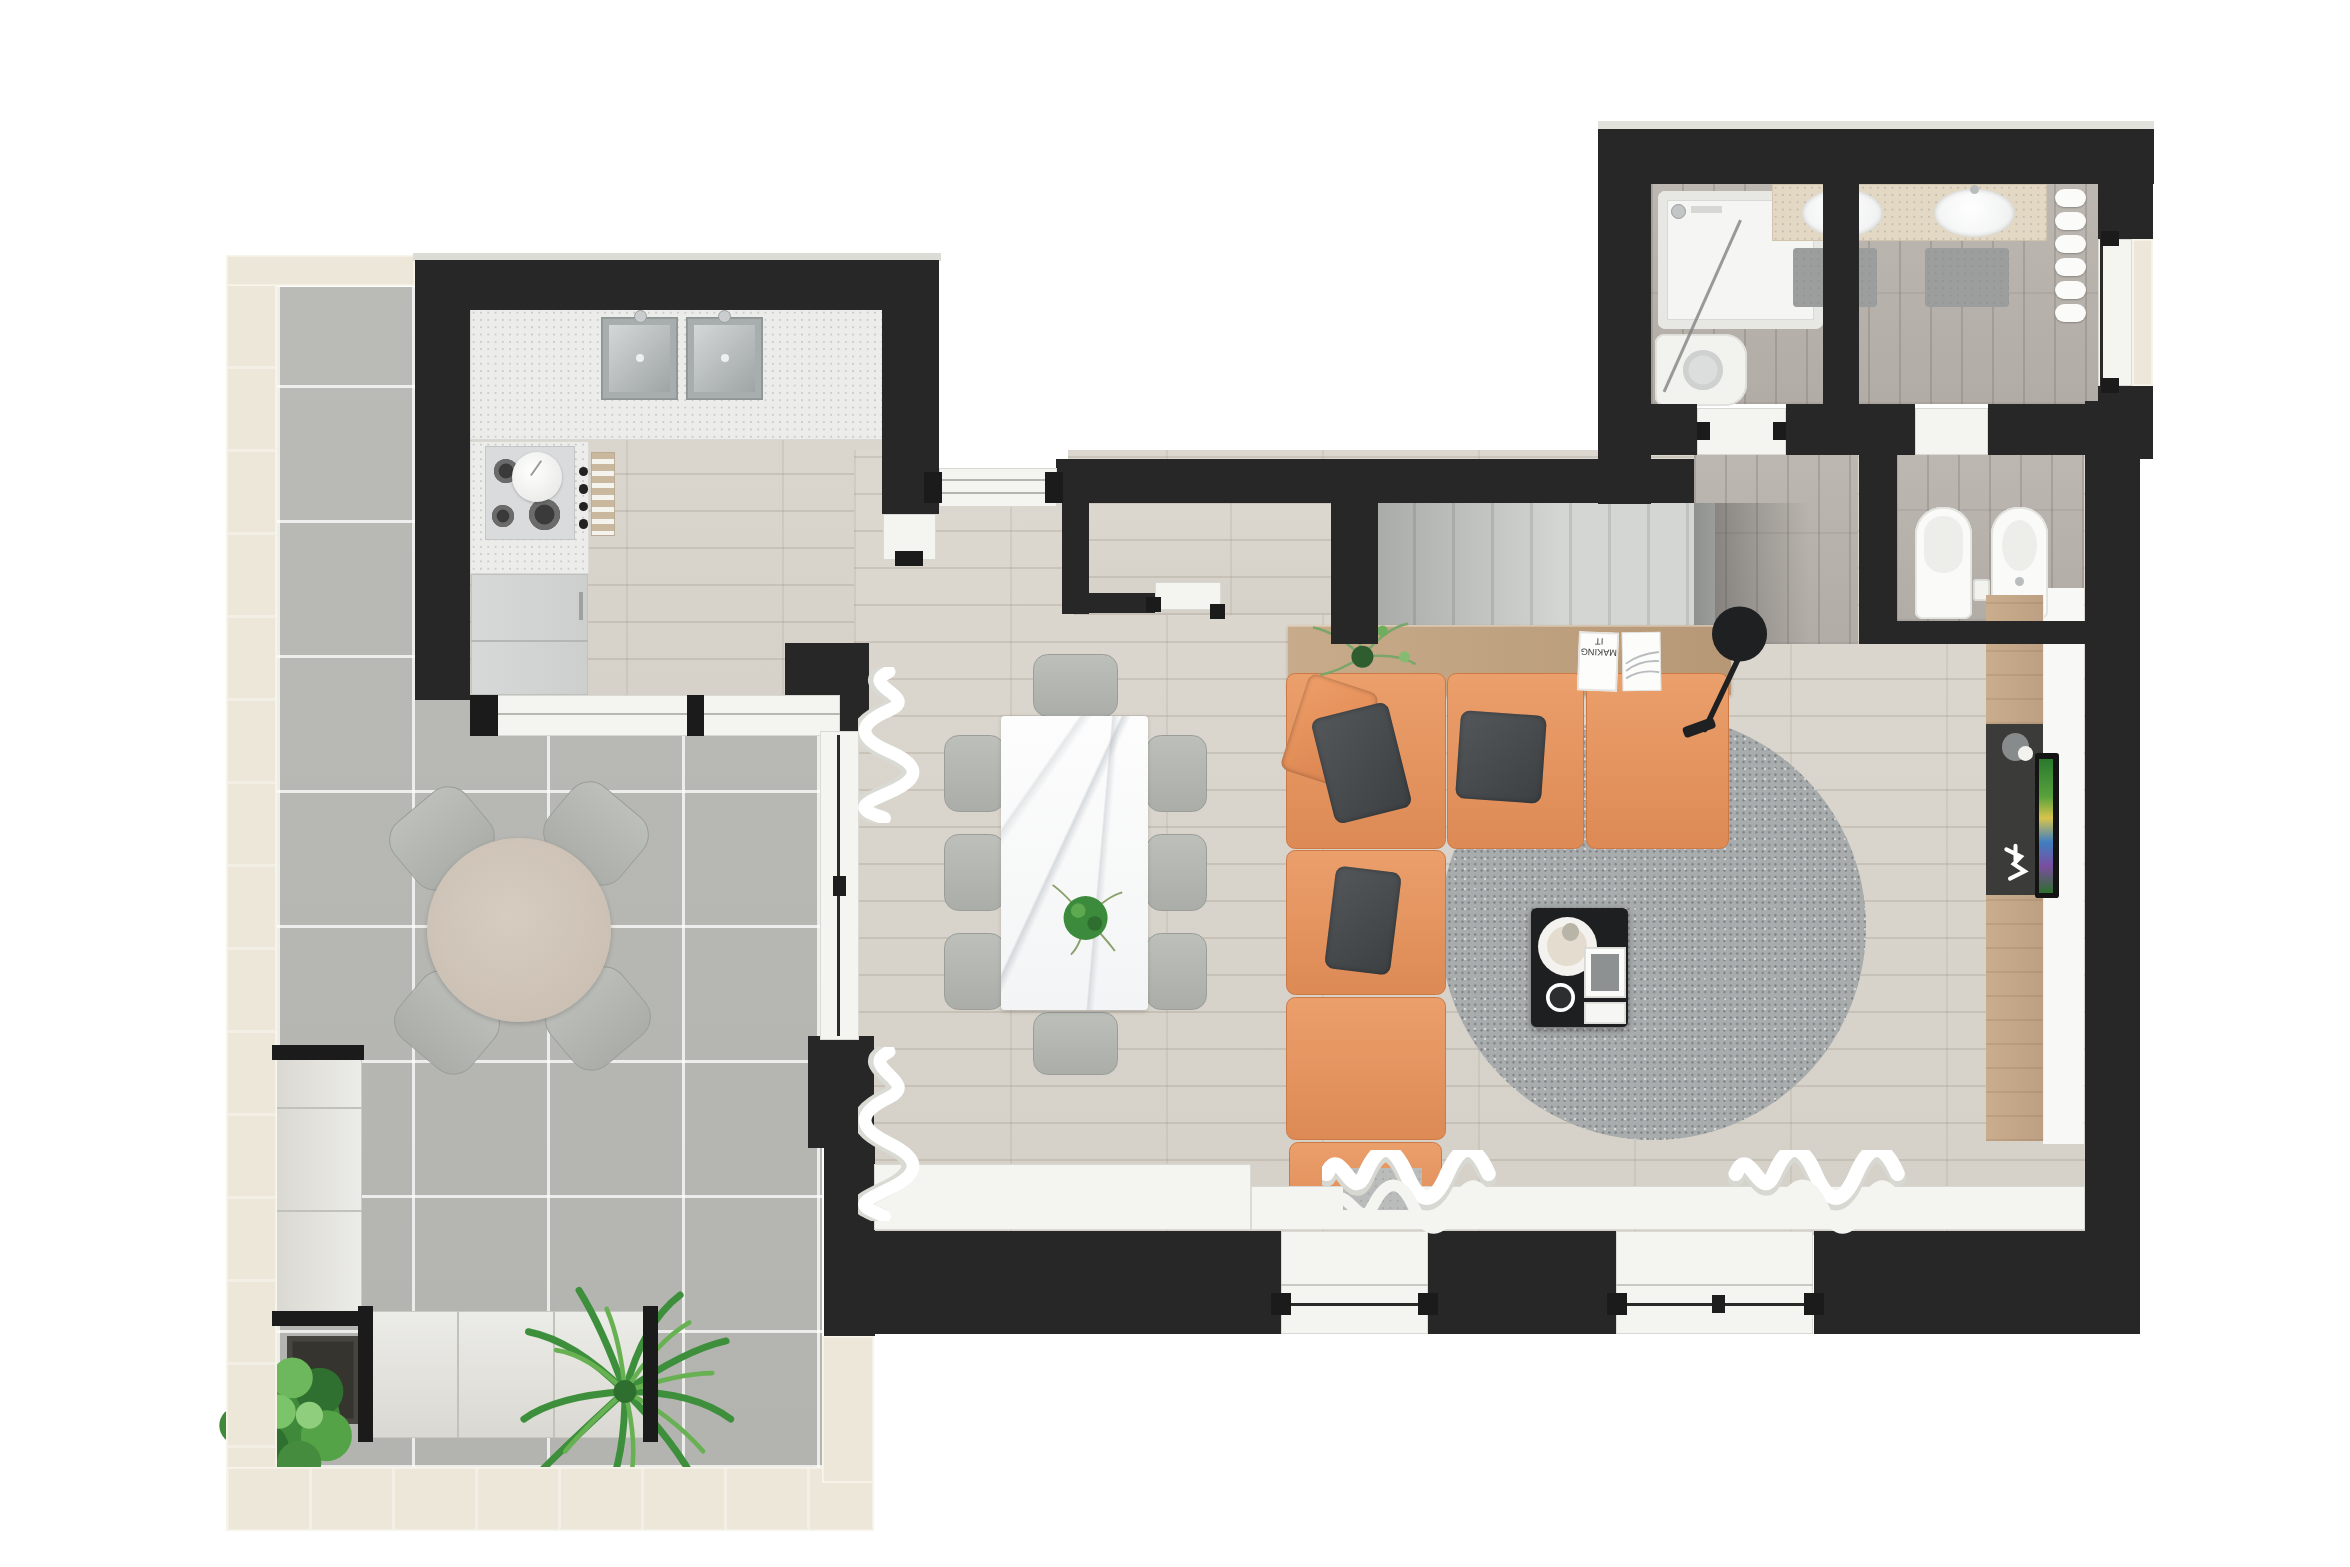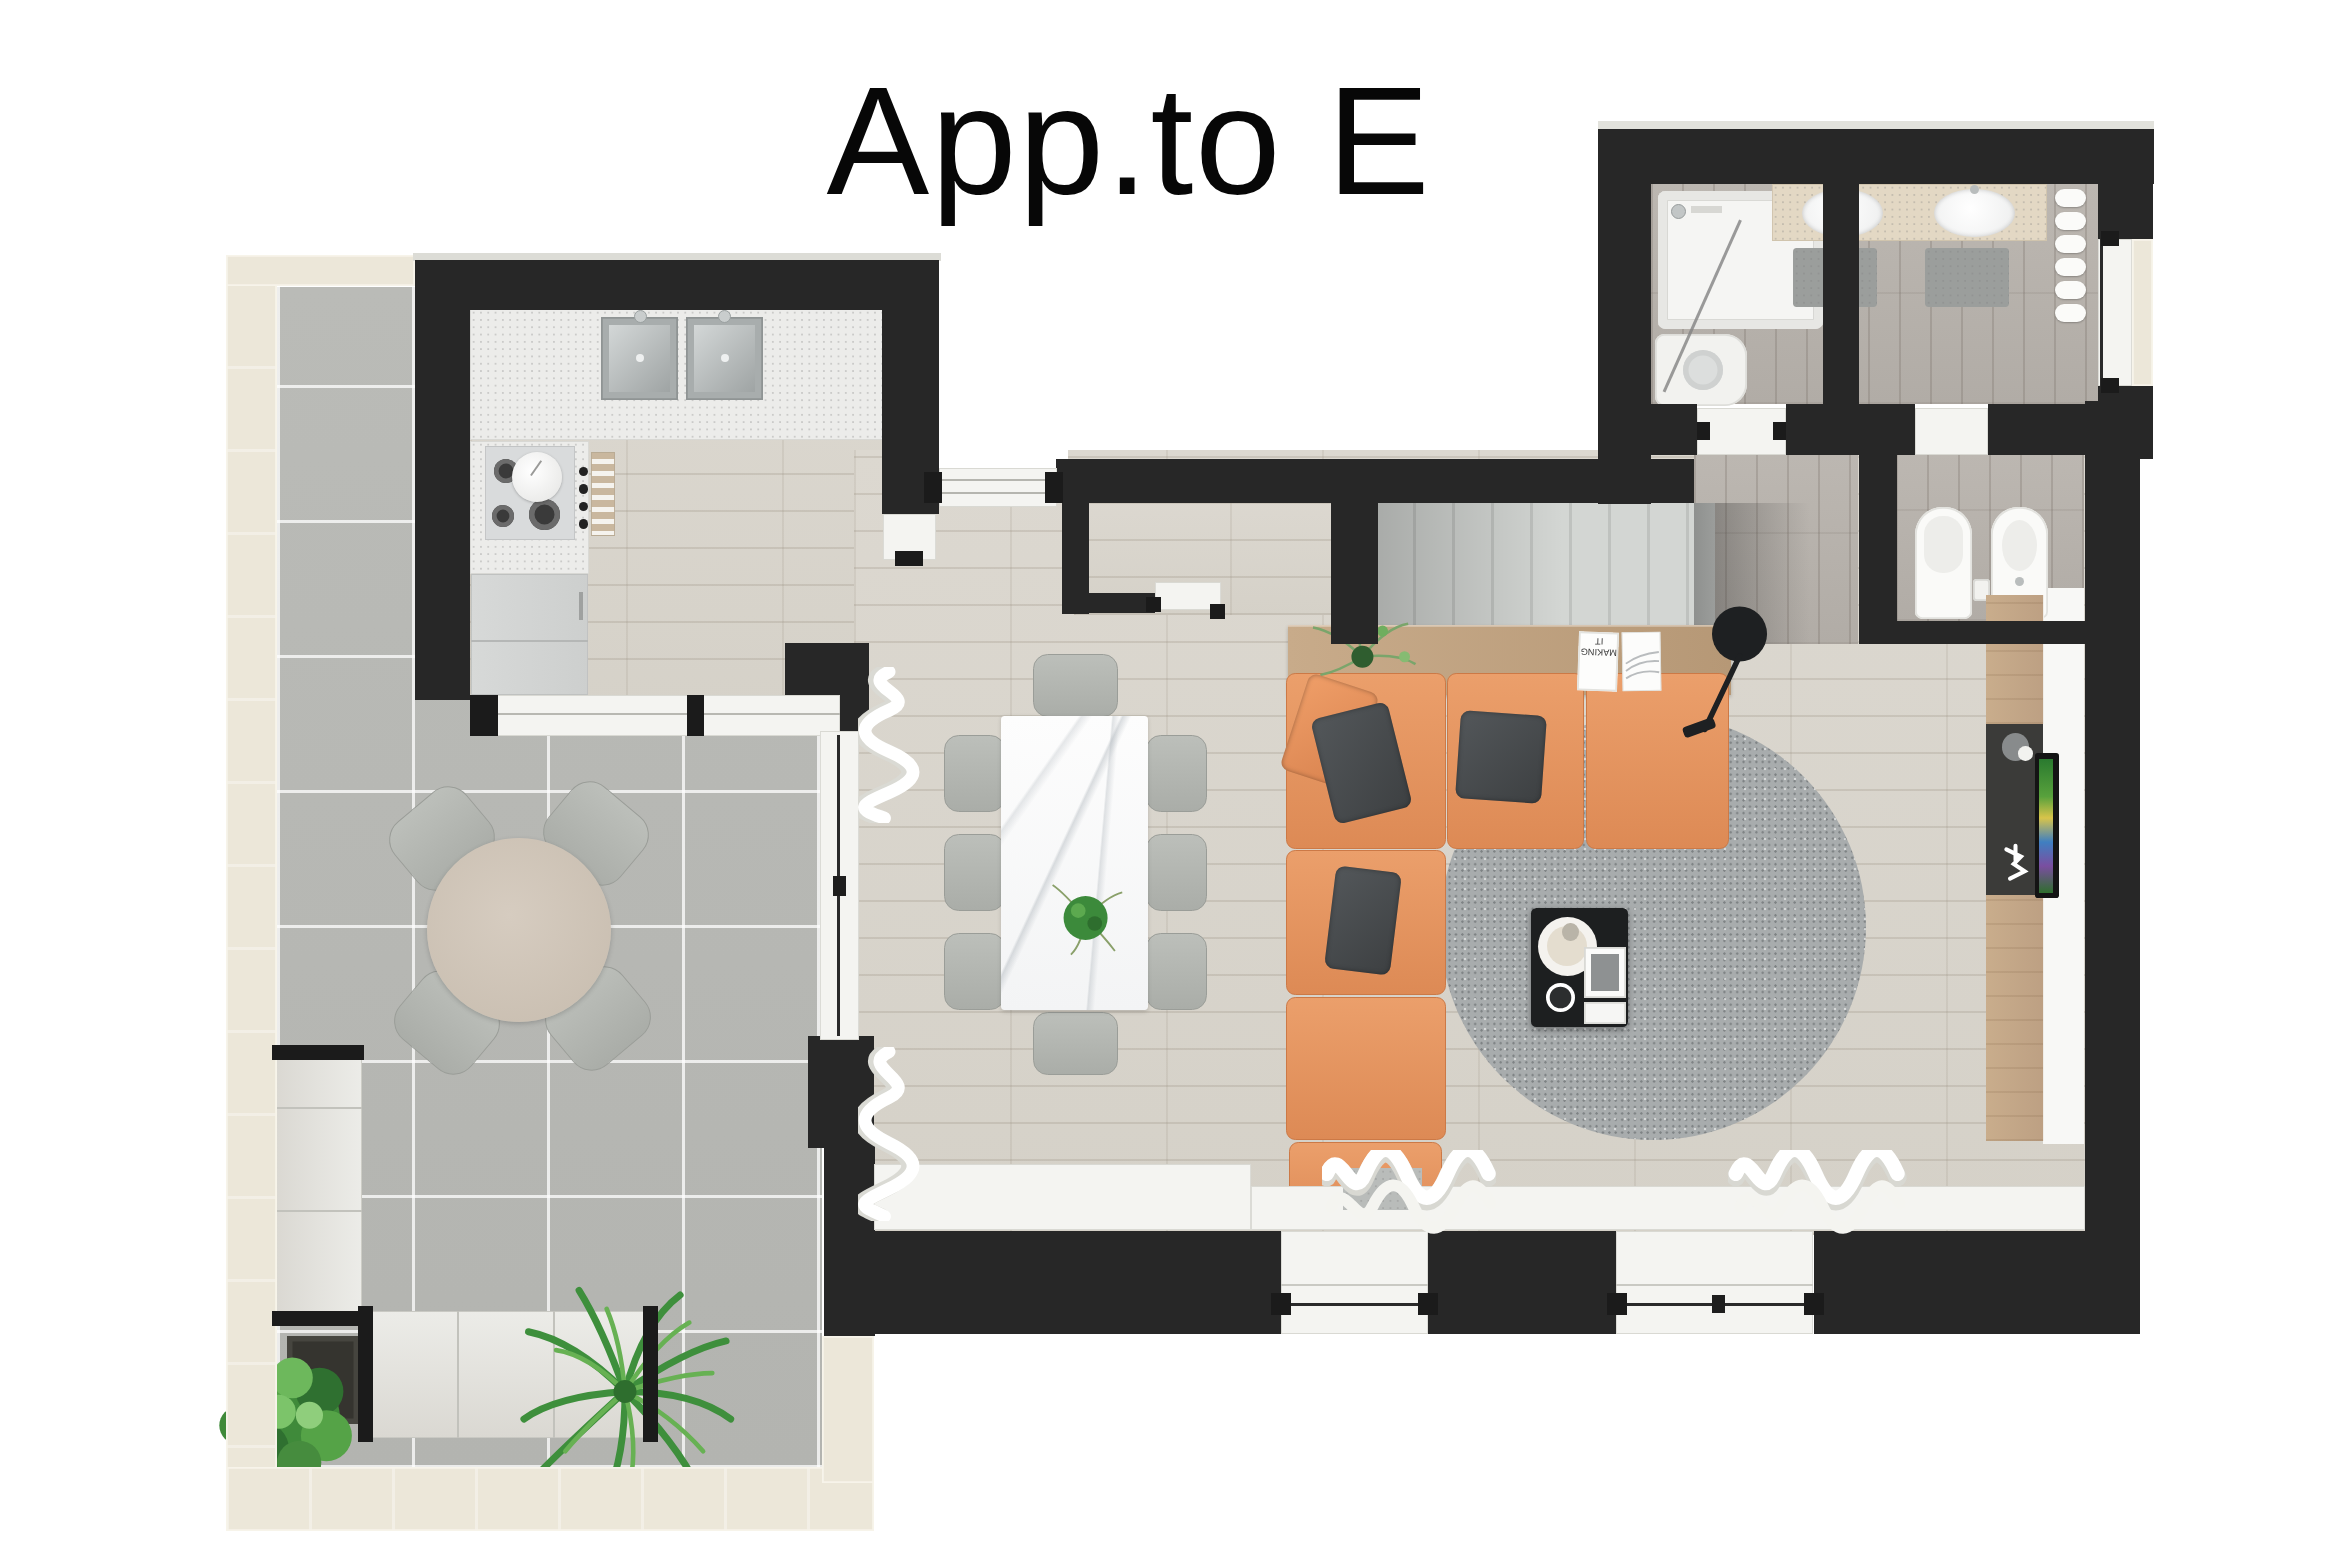--- a/index.html
+++ b/index.html
@@ -33,21 +33,20 @@
     border-radius:9.2px;z-index:7;box-shadow:inset 0 0 5.5px rgba(0,0,0,.35);}
   .title{position:absolute;left:716px;top:53px;width:826px;text-align:center;
     font-size:154px;color:#070707;letter-spacing:1.8px;z-index:20;}
   .tread{position:absolute;z-index:3;}
 </style>
 </head>
 <body>
 
 <div id="canvas">
 
-  <div class="title">App.to E</div>
 
   <div>
 
     <div class="cream" style="left:226px;top:255px;width:51px;height:1276px;background-image:repeating-linear-gradient(0deg,rgba(255,255,255,.35) 0 2.8px,transparent 2.8px 83px);"></div>
     <div class="cream" style="left:226px;top:255px;width:189px;height:31px;"></div>
     <div class="cream" style="left:226px;top:1467px;width:648px;height:64px;background-image:repeating-linear-gradient(90deg,rgba(255,255,255,.35) 0 2.8px,transparent 2.8px 83px);"></div>
     <div class="cream" style="left:822px;top:1336px;width:52px;height:147px;"></div>
 
     <div class="tile" style="left:277px;top:287px;width:545px;height:1181px;
       clip-path:polygon(0 0,138px 0,138px 413px,100% 413px,100% 100%,0 100%);"></div>

